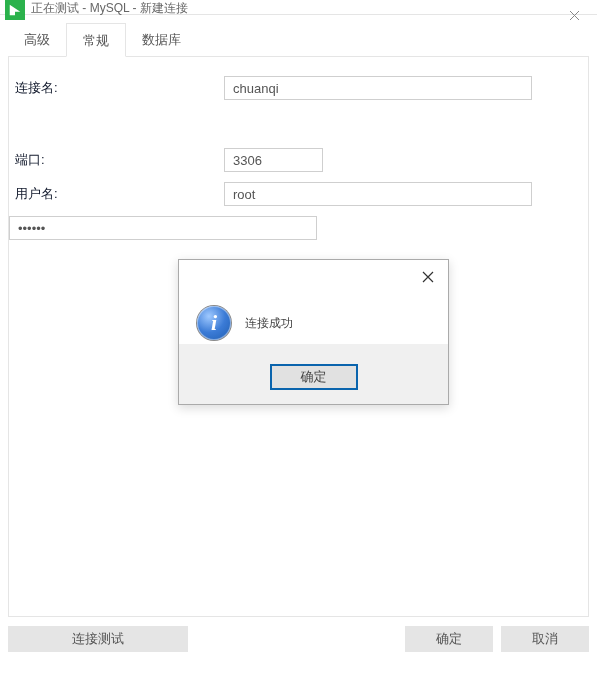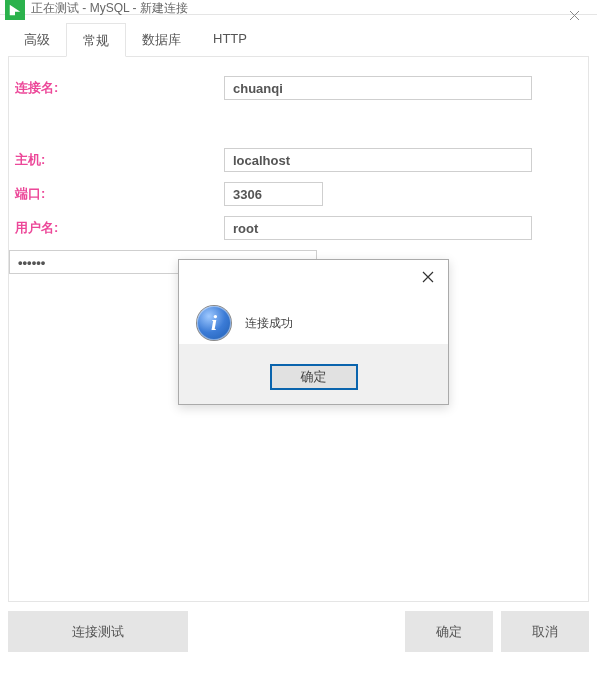--- a/index.html
+++ b/index.html
@@ -17,28 +17,28 @@
 
   
   .tabs { height: 34px; display: flex; border-bottom: 1px solid #e5e5e5; position: relative; }
   .tab { padding: 8px 16px 0 16px; font-size: 13px; color: #555; cursor: default; }
   .tab.active { border: 1px solid #e5e5e5; border-bottom: 1px solid #fff; border-top: 1px solid #e5e5e5; background: #fff; position: relative; top: 1px; margin-top: -1px; padding-top: 8px; }
 
   
   .form-area { flex: 1; border: 1px solid #e5e5e5; border-top: none; padding: 18px 18px 12px 0; position: relative; }
   .form-row { display: flex; align-items: center; margin-bottom: 8px; min-height: 26px; }
   .form-row.spaced { margin-bottom: 46px; }
-  .form-label { width: 215px; padding-left: 6px; font-size: 13px; color: #ec4899; font-weight: bold; }
-  .form-input { height: 24px; border: 1px solid #cfcfcf; padding: 2px 8px; font-size: 13px; color: #555; background: #fff; font-weight: bold; }
+  .form-label { width: 215px; padding-left: 6px; font-size: 13px; color: #0f172a; }
+  .form-input { height: 24px; border: 1px solid #cfcfcf; padding: 2px 8px; font-size: 13px; color: #555; background: #fff; }
   .w-wide { width: 308px; }
   .w-port { width: 99px; }
 
   
   .btn-row { display: flex; gap: 8px; padding: 9px 0 0 0; }
-  .btn { height: 41px; background: #e5e5e5; border: none; font-size: 13px; color: #555; cursor: default; display: flex; align-items: center; justify-content: center; }
+  .btn { height: 26px; background: #e5e5e5; border: none; font-size: 13px; color: #555; cursor: default; display: flex; align-items: center; justify-content: center; }
   .btn-test { width: 180px; }
   .spacer { flex: 1; }
   .btn-right { width: 88px; }
 
   
   .modal { position: absolute; left: 178px; top: 259px; width: 271px; background: #f0f0f0; border: 1px solid #aaa; box-shadow: 0 3px 10px rgba(0,0,0,0.15); }
   .modal-title { height: 34px; display: flex; align-items: center; justify-content: flex-end; background: #fff; }
   .modal-close { width: 40px; height: 34px; display: flex; align-items: center; justify-content: center; font-size: 14px; color: #333; cursor: default; }
   .modal-body { display: flex; align-items: center; padding: 12px 16px 4px 18px; background: #fff; }
   .info-icon { width: 34px; height: 34px; border-radius: 50%; margin-right: 14px;
@@ -65,31 +65,26 @@
       </svg>
   </div>
 </div>
 
 <div class="window-body">
 
   <div class="tabs">
     <div class="tab">高级</div>
     <div class="tab active">常规</div>
     <div class="tab">数据库</div>
-    <div class="tab">HTTP</div>
   </div>
 
   <div class="form-area">
     <div class="form-row spaced">
       <div class="form-label">连接名:</div>
       <input class="form-input w-wide" value="chuanqi" style="">
-    </div>
-    <div class="form-row">
-      <div class="form-label">主机:</div>
-      <input class="form-input w-wide" value="localhost" style="">
     </div>
     <div class="form-row">
       <div class="form-label">端口:</div>
       <input class="form-input w-port" value="3306" style="">
     </div>
     <div class="form-row">
       <div class="form-label">用户名:</div>
       <input class="form-input w-wide" value="root" style="">
     </div>
     <div class="form-row">

